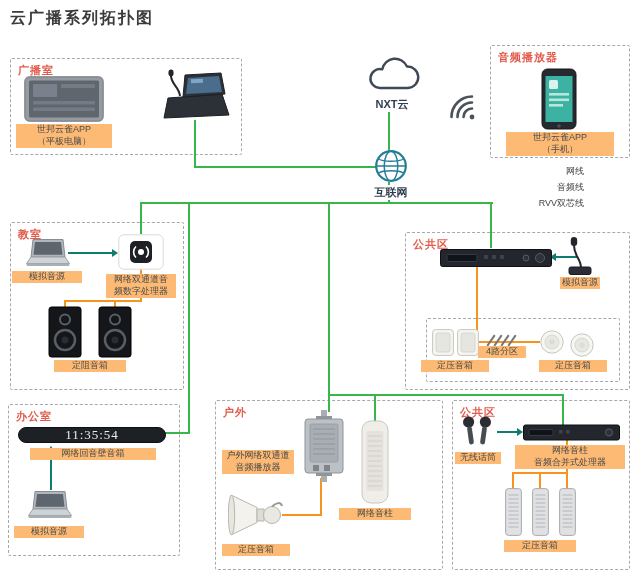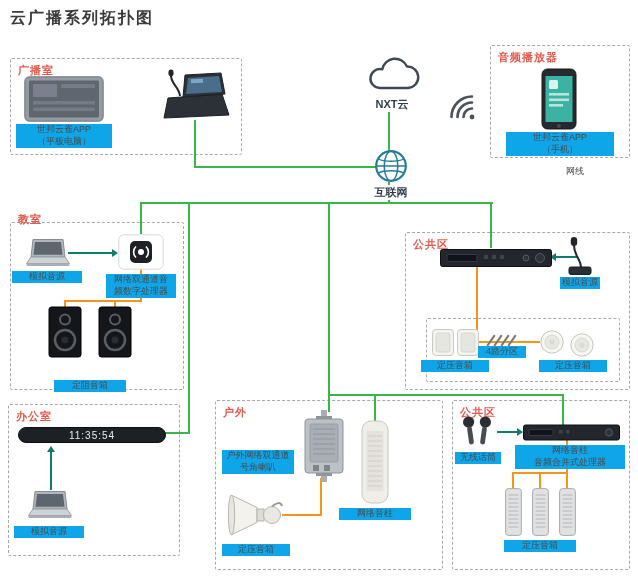--- a/index.html
+++ b/index.html
@@ -5,38 +5,38 @@
   :root { --net:#39b54a; --aud:#0e7d6e; --rvv:#f7941d; --sec:#e25b4d; }
   html,body{margin:0;padding:0;background:#fff;}
   .stage{position:relative;width:638px;height:583px;background:#fff;overflow:hidden;
          font-family:"Liberation Sans","DejaVu Sans",sans-serif;}
   .stage *{box-sizing:border-box;}
   .abs{position:absolute;}
   .title{position:absolute;left:10px;top:8px;font-size:16px;font-weight:bold;color:#3a3a3a;letter-spacing:2px;}
   .box{position:absolute;border:1px dashed #a8a8a8;border-radius:2px;background:transparent;}
   .sec-label{position:absolute;font-size:11px;font-weight:bold;color:var(--sec);letter-spacing:1px;}
   .dev-label{position:absolute;font-size:9px;line-height:1.32;color:#4a4a4a;text-align:center;
-             white-space:pre-line;background:#0ea5e9;}
+             white-space:pre-line;background:#fdba74;}
   .hub-label{position:absolute;font-size:11px;font-weight:bold;color:#2f3e4e;text-align:center;background:#fff;}
   .ln{position:absolute;}
   .ln.net{background:var(--net);}
   .ln.aud{background:var(--aud);}
   .ln.rvv{background:var(--rvv);}
   .ah{position:absolute;width:0;height:0;}
   .ah.right{border-left:6px solid var(--aud);border-top:4px solid transparent;border-bottom:4px solid transparent;}
   .ah.left{border-right:6px solid var(--aud);border-top:4px solid transparent;border-bottom:4px solid transparent;}
   .ah.up{border-bottom:6px solid var(--aud);border-left:4px solid transparent;border-right:4px solid transparent;}
   .tick{position:absolute;width:2px;height:13px;background:#777;transform:rotate(35deg);}
   .legend{position:absolute;left:520px;top:163px;width:110px;}
   .legend-row{display:flex;align-items:center;justify-content:flex-end;gap:6px;height:16px;}
   .legend-label{font-size:9px;color:#444;}
   .legend-line{width:40px;height:2px;display:inline-block;}
   .soundbar{position:absolute;background:#1d2025;border-radius:8px;display:flex;align-items:center;
             justify-content:center;border:1px solid #0d0f12;}
-  .soundbar span{color:#ececec;font-size:10px;letter-spacing:1px;font-family:Liberation Sans, sans-serif;}
+  .soundbar span{color:#ececec;font-size:13px;letter-spacing:1px;font-family:Liberation Serif, serif;}
 </style>
 </head>
 <body>
 
 <div class="stage">
 
   <div class="title">云广播系列拓扑图</div>
 
   <div class="box" style="left:10px;top:58px;width:232px;height:97px"></div>
   <div class="box" style="left:490px;top:45px;width:140px;height:113px"></div>
@@ -109,20 +109,28 @@
     <path d="M4.5 10 C9.5 13 24.5 13 29.5 10" fill="none" stroke="#257e97" stroke-width="1.4"></path>
     <path d="M4.5 24 C9.5 21 24.5 21 29.5 24" fill="none" stroke="#257e97" stroke-width="1.4"></path>
   </svg>
   <div class="hub-label" style="left:364px;top:185px;width:54px">互联网</div>
 
   <div class="legend">
     <div class="legend-row">
       <span class="legend-label">网线</span>
       <span class="legend-line net"></span>
     </div>
+    <div class="legend-row">
+      <span class="legend-label">音频线</span>
+      <span class="legend-line aud"></span>
+    </div>
+    <div class="legend-row">
+      <span class="legend-label">RVV双芯线</span>
+      <span class="legend-line rvv"></span>
+    </div>
   </div>
 
   <div class="sec-label" style="left:18px;top:63px">广播室</div>
   <svg class="abs" style="left:24px;top:76px" width="80" height="46" viewBox="0 0 80 46">
     <rect x="0.8" y="0.8" width="78.4" height="44.4" rx="4.5" fill="#959ba3" stroke="#70767d"></rect>
     <rect x="5" y="4.5" width="70" height="37" rx="1.5" fill="#5f666e"></rect>
     <rect x="9" y="8" width="24" height="13" rx="1" fill="#79828c"></rect>
     <rect x="37" y="8" width="34" height="4" rx="1" fill="#737c86"></rect>
     <rect x="9" y="25" width="62" height="3.4" rx="1" fill="#737c86"></rect>
     <rect x="9" y="31.5" width="62" height="3.4" rx="1" fill="#737c86"></rect>
@@ -144,21 +152,21 @@
     <rect x="4.5" y="8" width="27" height="46" fill="#3cb3a2"></rect>
     <rect x="8" y="12" width="9" height="9" rx="1.5" fill="#eafaf6" opacity="0.9"></rect>
     <rect x="8" y="25" width="20" height="2.6" fill="#d6f2ec" opacity="0.8"></rect>
     <rect x="8" y="30.5" width="20" height="2.6" fill="#d6f2ec" opacity="0.8"></rect>
     <rect x="8" y="36" width="14" height="2.6" fill="#d6f2ec" opacity="0.8"></rect>
     <circle cx="18" cy="58" r="1.8" fill="#4a4f55"></circle>
   </svg>
   <div class="dev-label" style="left:506px;top:132px;width:108px">世邦云雀APP
 （手机）</div>
 
-  <div class="sec-label" style="left:18px;top:212px">教室</div>
+  <div class="sec-label" style="left:18px;top:227px">教室</div>
   <svg class="abs" style="left:24px;top:238px" width="46" height="30" viewBox="0 0 46 30">
     <polygon points="9,1.5 39,1.5 41,19 7,19" fill="#b0b6bc" stroke="#878d93"></polygon>
     <polygon points="11,4 37,4 38.5,16.8 9.5,16.8" fill="#5d656e"></polygon>
     <polygon points="7,19 41,19 45.5,25.5 2.5,25.5" fill="#ced3d7" stroke="#9aa0a6"></polygon>
     <rect x="2.5" y="25.5" width="43" height="2.6" rx="1.3" fill="#a9afb5"></rect>
   </svg>
   <div class="dev-label" style="left:12px;top:271px;width:70px">模拟音源</div>
   <svg class="abs" style="left:118px;top:234px" width="46" height="36" viewBox="0 0 46 36">
     <rect x="0.8" y="0.8" width="44.4" height="34.4" rx="5" fill="#fff" stroke="#d9d9d9"></rect>
     <rect x="12" y="7" width="22" height="22" rx="5" fill="#1d2025"></rect>
@@ -172,21 +180,21 @@
     <circle cx="17" cy="13.5" r="5" fill="none" stroke="#5a5e65" stroke-width="2"></circle>
     <circle cx="17" cy="34" r="10" fill="none" stroke="#5a5e65" stroke-width="2.5"></circle>
     <circle cx="17" cy="34" r="3.5" fill="#2a2d33"></circle>
   </svg>
   <svg class="abs" style="left:98px;top:306px" width="34" height="52" viewBox="0 0 34 52">
     <rect x="1" y="1" width="32" height="50" rx="2.5" fill="#141619" stroke="#000"></rect>
     <circle cx="17" cy="13.5" r="5" fill="none" stroke="#5a5e65" stroke-width="2"></circle>
     <circle cx="17" cy="34" r="10" fill="none" stroke="#5a5e65" stroke-width="2.5"></circle>
     <circle cx="17" cy="34" r="3.5" fill="#2a2d33"></circle>
   </svg>
-  <div class="dev-label" style="left:54px;top:380px;width:72px">定阻音箱</div>
+  <div class="dev-label" style="left:54px;top:360px;width:72px">定阻音箱</div>
 
   <div class="sec-label" style="left:413px;top:237px">公共区</div>
   <svg class="abs" style="left:440px;top:248px" width="112" height="20" viewBox="0 0 112 20">
     <rect x="0.5" y="1.5" width="111" height="17" rx="2" fill="#23262c" stroke="#0e1013"></rect>
     <rect x="7" y="6.5" width="30" height="7" rx="1" fill="#10131a" stroke="#3c414a" stroke-width="0.8"></rect>
     <rect x="44" y="7" width="4" height="4" fill="#3c414a"></rect>
     <rect x="52" y="7" width="4" height="4" fill="#3c414a"></rect>
     <rect x="60" y="7" width="4" height="4" fill="#3c414a"></rect>
     <circle cx="86" cy="10" r="3" fill="#2e323a" stroke="#565b63"></circle>
     <circle cx="100" cy="10" r="4.5" fill="#2e323a" stroke="#565b63"></circle>
@@ -216,20 +224,21 @@
     <circle cx="12" cy="12" r="11.2" fill="#f6f6f3" stroke="#c6c6c0"></circle>
     <circle cx="12" cy="12" r="7" fill="#e8e8e2" stroke="#d2d2cc" stroke-width="0.8"></circle>
     <circle cx="12" cy="12" r="2.6" fill="#dcdcd5"></circle>
   </svg>
   <div class="dev-label" style="left:539px;top:360px;width:68px">定压音箱</div>
 
   <div class="sec-label" style="left:16px;top:409px">办公室</div>
   <div class="soundbar" style="left:18px;top:427px;width:148px;height:16px">
     <span>11:35:54</span>
   </div>
+  <div class="dev-label" style="left:30px;top:448px;width:126px">网络回音壁音箱</div>
   <svg class="abs" style="left:26px;top:490px" width="46" height="30" viewBox="0 0 46 30">
     <polygon points="9,1.5 39,1.5 41,19 7,19" fill="#b0b6bc" stroke="#878d93"></polygon>
     <polygon points="11,4 37,4 38.5,16.8 9.5,16.8" fill="#5d656e"></polygon>
     <polygon points="7,19 41,19 45.5,25.5 2.5,25.5" fill="#ced3d7" stroke="#9aa0a6"></polygon>
     <rect x="2.5" y="25.5" width="43" height="2.6" rx="1.3" fill="#a9afb5"></rect>
   </svg>
   <div class="dev-label" style="left:14px;top:526px;width:70px">模拟音源</div>
 
   <div class="sec-label" style="left:223px;top:405px">户外</div>
   <svg class="abs" style="left:296px;top:410px" width="56" height="72" viewBox="0 0 56 72">
@@ -237,21 +246,21 @@
     <rect x="25" y="60" width="6" height="12" fill="#a9aeb3"></rect>
     <rect x="20" y="6" width="16" height="4" fill="#8f959b"></rect>
     <rect x="20" y="62" width="16" height="4" fill="#8f959b"></rect>
     <rect x="9" y="9" width="38" height="54" rx="3" fill="#bcc1c6" stroke="#8f959b"></rect>
     <rect x="14" y="14" width="28" height="38" rx="1.5" fill="#a8aeb4" stroke="#959ba1" stroke-width="0.8"></rect>
     <path d="M17 19 h22 M17 24 h22 M17 29 h22 M17 34 h22 M17 39 h22 M17 44 h22" stroke="#8f959b" stroke-width="1"></path>
     <rect x="17" y="55" width="6" height="6" fill="#7e848a"></rect>
     <rect x="28" y="55" width="6" height="6" fill="#7e848a"></rect>
   </svg>
   <div class="dev-label" style="left:222px;top:450px;width:72px">户外网络双通道
-号角喇叭</div>
+音频播放器</div>
   <svg class="abs" style="left:361px;top:420px" width="28" height="84" viewBox="0 0 28 84">
     <rect x="1" y="1" width="26" height="82" rx="9" fill="#f0eee8" stroke="#c8c6bf"></rect>
     <rect x="5.5" y="11" width="17" height="60" rx="2" fill="#e4e2db"></rect>
     <path d="M7 16 h14 M7 21 h14 M7 26 h14 M7 31 h14 M7 36 h14 M7 41 h14 M7 46 h14 M7 51 h14 M7 56 h14 M7 61 h14 M7 66 h14" stroke="#cfcdc5" stroke-width="1.2"></path>
   </svg>
   <div class="dev-label" style="left:339px;top:508px;width:72px">网络音柱</div>
   <svg class="abs" style="left:228px;top:492px" width="56" height="46" viewBox="0 0 56 46">
     <polygon points="3,3 29,15.5 29,30.5 3,43" fill="#f3f2ed" stroke="#b7b6af"></polygon>
     <ellipse cx="3.5" cy="23" rx="3.2" ry="20" fill="#e7e6e0" stroke="#b7b6af"></ellipse>
     <rect x="29" y="17" width="7" height="12" fill="#dddcd5" stroke="#b7b6af"></rect>

